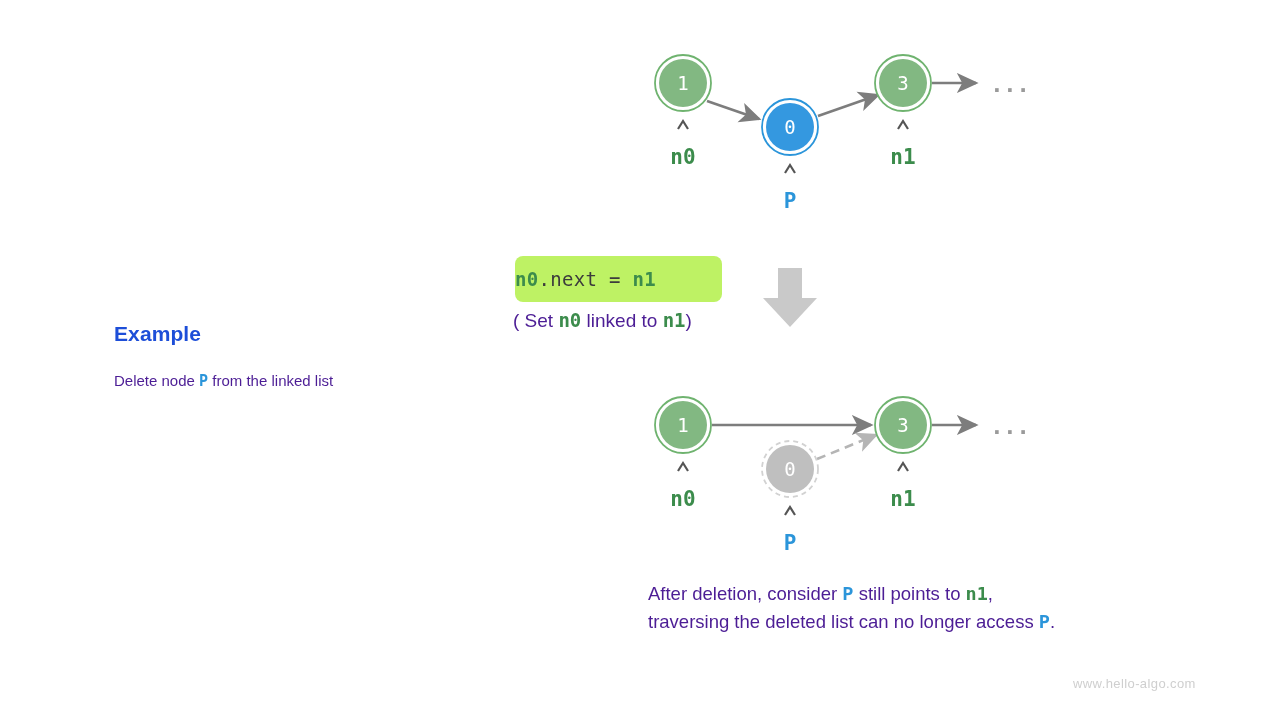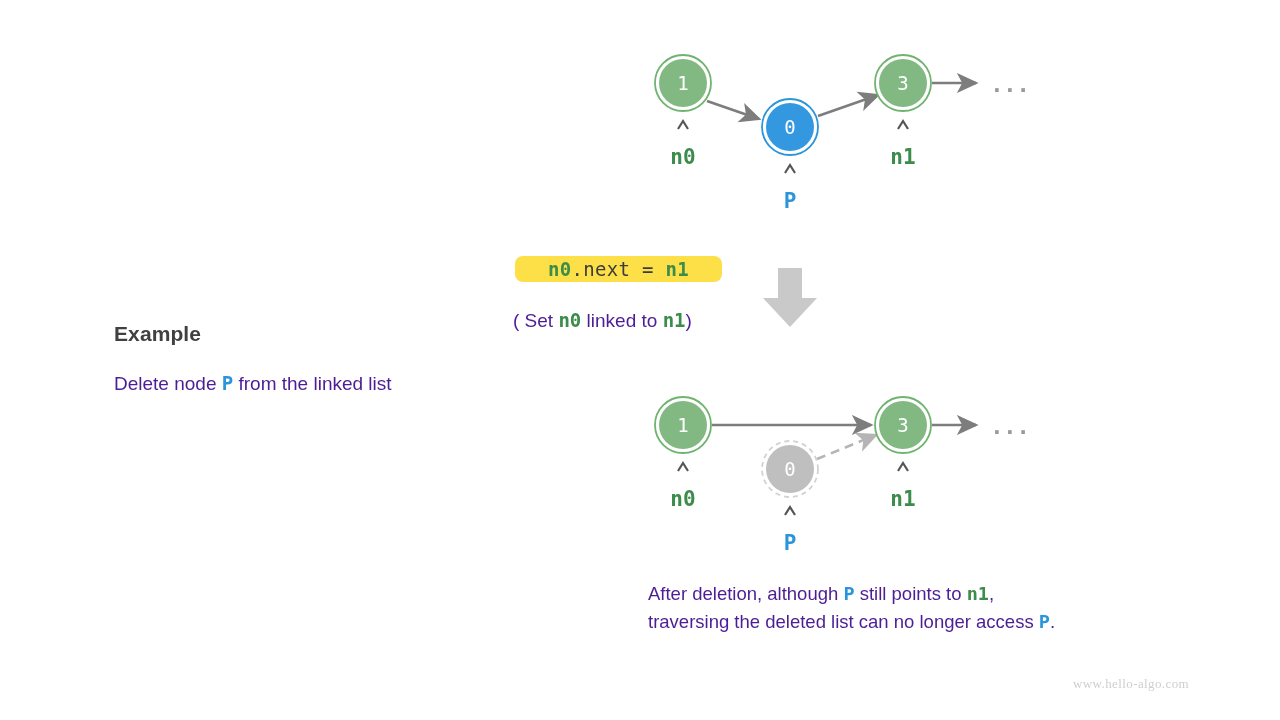--- a/index.html
+++ b/index.html
@@ -22,42 +22,41 @@
     height: 720px;
   }
   .abs { position: absolute; }
 
   
   #example-heading {
     left: 114px;
     top: 322px;
     font-size: 21px;
     font-weight: bold;
-    color: #404040;
+    color: #1d4ed8;
     letter-spacing: 0.1px;
   }
   #example-desc {
     left: 114px;
     top: 372px;
-    font-size: 19px;
+    font-size: 15px;
     color: #3c3c3c;
     white-space: nowrap;
   }
 
   
   #code-box {
     left: 515px;
     top: 256px;
     width: 207px;
-    height: 26px;
-    background: #fde047;
+    height: 46px;
+    background: #bef264;
     border-radius: 8px;
     display: flex;
     align-items: center;
-    justify-content: center;
   }
   #code-box .code-text {
     font-family: "DejaVu Sans Mono", monospace;
     font-size: 19px;
     color: #3c3c3c;
     letter-spacing: 0.3px;
     white-space: pre;
   }
   #code-caption {
     left: 513px;
@@ -99,21 +98,21 @@
     width: 80px;
     margin-left: -40px;
   }
   .label-green { color: #3c8c4c; }
   .label-blue  { color: #2b95da; }
 
   
   #watermark {
     left: 1073px;
     top: 676px;
-    font-family: Liberation Serif, serif;
+    font-family: Liberation Sans, sans-serif;
     font-size: 13px;
     color: #cfcfcf;
     letter-spacing: 0.4px;
   }
 
   svg { display: block; }
   .diagram-svg { position: absolute; left: 0; top: 0; overflow: visible; }
 </style>
 </head>
 <body>
@@ -220,19 +219,19 @@
     <path d="M898,129 L903,121 L908,129" fill="none" stroke="#555555" stroke-width="2.2" stroke-linejoin="miter"></path>
 
     <text x="1010" y="92" text-anchor="middle" font-family="DejaVu Sans Mono, monospace" font-size="22" font-weight="bold" fill="#9a9a9a">...</text>
   </svg>
 
   <div class="abs node-label label-green" style="left:683px; top:487px;">n0</div>
   <div class="abs node-label label-green" style="left:903px; top:487px;">n1</div>
   <div class="abs node-label label-blue" style="left:790px; top:531px;">P</div>
 
   <div class="abs" id="narration">
-    <div><span class="tok-plain">After deletion, although </span><span class="tok-blue">P</span><span class="tok-plain"> still points to </span><span class="tok-green">n1</span><span class="tok-plain">,</span></div>
+    <div><span class="tok-plain">After deletion, consider </span><span class="tok-blue">P</span><span class="tok-plain"> still points to </span><span class="tok-green">n1</span><span class="tok-plain">,</span></div>
     <div><span class="tok-plain">traversing the deleted list can no longer access </span><span class="tok-blue">P</span><span class="tok-plain">.</span></div>
   </div>
 
   <div class="abs" id="watermark">www.hello-algo.com</div>
 
 </div>
 
 </body></html>

